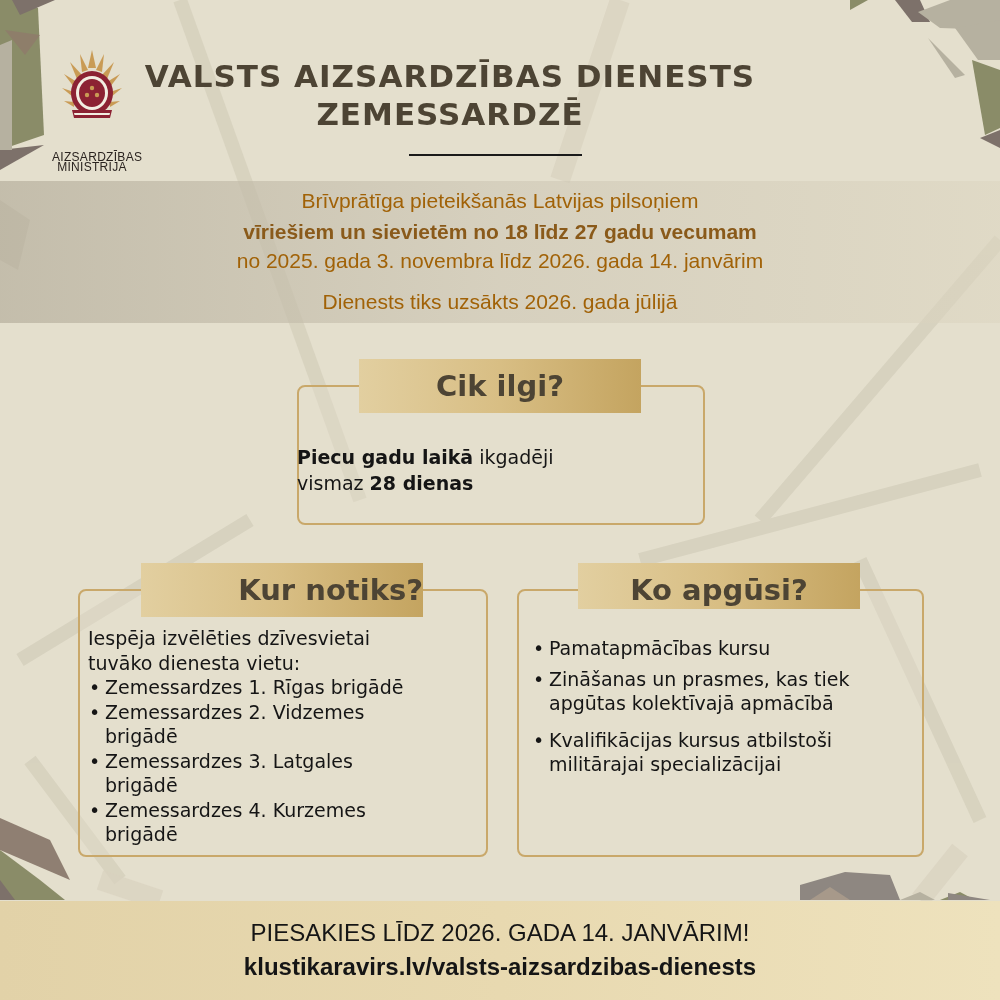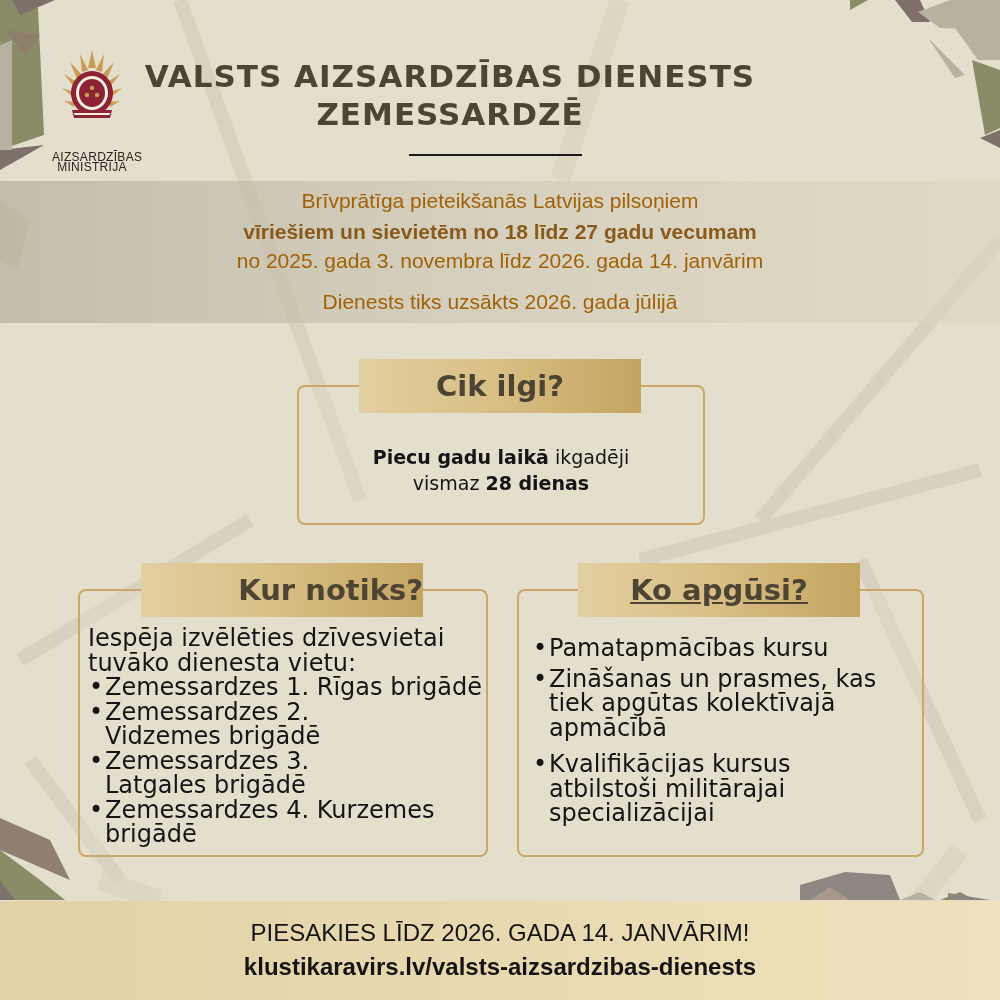--- a/index.html
+++ b/index.html
@@ -15,21 +15,21 @@
   .band { position:absolute; left:0; top:181px; width:1000px; height:142px; z-index:1;
           background:linear-gradient(90deg, rgba(185,178,160,0.75) 0%, rgba(205,198,180,0.6) 50%, rgba(220,213,192,0.55) 100%); }
   .band-text { position:absolute; left:0; width:1000px; text-align:center; z-index:2;
                font-family:"Liberation Sans", sans-serif; font-size:21px; color:#a16207; }
   .accent { color:#8a5a1a; font-weight:bold; }
   .box { position:absolute; border:2px solid #c9a86a; border-radius:8px; z-index:2;
          background:rgba(230,224,205,0.35); }
   .box-head { position:absolute; z-index:3; text-align:center;
               background:linear-gradient(90deg, #e2cfa0 0%, #d8be84 50%, #c4a460 100%);
               font-family:"DejaVu Sans", sans-serif; font-weight:bold; color:#4d4434; font-size:29px; }
-  .box-body { position:absolute; z-index:3; font-family:"DejaVu Sans", sans-serif; color:#151515; font-size:24px; line-height:24.5px; }
+  .box-body { position:absolute; z-index:3; font-family:"DejaVu Sans", sans-serif; color:#151515; font-size:19px; line-height:24.5px; }
   .box-body ul { margin:0; padding:0; list-style:none; }
   .box-body li { position:relative; padding-left:17px; }
   .box-body li::before { content:"•"; position:absolute; left:1px; top:0; }
   .footer { position:absolute; left:0; top:901px; width:1000px; height:99px; z-index:2;
             background:linear-gradient(90deg, #e2d2a8 0%, #e8d9b0 50%, #eee2bd 100%); }
   .footer-line { position:absolute; left:0; width:1000px; text-align:center;
                  font-family:"Liberation Sans", sans-serif; color:#151515; font-size:24px; }
 </style>
 </head>
 <body>
@@ -120,40 +120,40 @@
 <div class="title-rule"></div>
 
 <div class="band"></div>
 <div class="band-text" style="top:189px;">Brīvprātīga pieteikšanās Latvijas pilsoņiem</div>
 <div class="band-text accent" style="top:220px;">vīriešiem un sievietēm no 18 līdz 27 gadu vecumam</div>
 <div class="band-text" style="top:249px;">no 2025. gada 3. novembra līdz 2026. gada 14. janvārim</div>
 <div class="band-text" style="top:290px;">Dienests tiks uzsākts 2026. gada jūlijā</div>
 
 <div class="box" style="left:297px; top:385px; width:404px; height:136px;"></div>
 <div class="box-head" style="left:359px; top:359px; width:282px; height:54px; line-height:54px;">Cik ilgi?</div>
-<div class="box-body" style="left:297px; top:444px; width:408px; text-align:center; font-size:19px; line-height:26px;">
+<div class="box-body" style="left:297px; top:444px; width:408px; font-size:19px; line-height:26px;">
   <div><b>Piecu gadu laikā</b><span> ikgadēji</span></div>
   <div><span>vismaz </span><b>28 dienas</b></div>
 </div>
 
 <div class="box" style="left:78px; top:589px; width:406px; height:264px;"></div>
 <div class="box-head" style="left:141px; top:563px; width:282px; height:54px; line-height:54px;text-align:right;">Kur notiks?</div>
 <div class="box-body" style="left:88px; top:626px; width:400px;">
   <div>Iespēja izvēlēties dzīvesvietai</div>
   <div>tuvāko dienesta vietu:</div>
   <ul>
     <li>Zemessardzes 1. Rīgas brigādē</li>
     <li style="width:320px;">Zemessardzes 2. Vidzemes brigādē</li>
     <li style="width:310px;">Zemessardzes 3. Latgales brigādē</li>
     <li style="width:330px;">Zemessardzes 4. Kurzemes brigādē</li>
   </ul>
 </div>
 
 <div class="box" style="left:517px; top:589px; width:403px; height:264px;"></div>
-<div class="box-head" style="left:578px; top:563px; width:282px; height:54px; line-height:54px;text-decoration:underline;">Ko apgūsi?</div>
+<div class="box-head" style="left:578px; top:563px; width:282px; height:46px; line-height:54px;">Ko apgūsi?</div>
 <div class="box-body" style="left:532px; top:636px; width:380px;">
   <ul>
     <li style="margin-bottom:6px;">Pamatapmācības kursu</li>
     <li style="margin-bottom:12px; width:350px;">Zināšanas un prasmes, kas tiek apgūtas kolektīvajā apmācībā</li>
     <li style="width:300px;">Kvalifikācijas kursus atbilstoši militārajai specializācijai</li>
   </ul>
 </div>
 
 <div class="footer">
   <div class="footer-line" style="top:18px;">PIESAKIES LĪDZ 2026. GADA 14. JANVĀRIM!</div>

